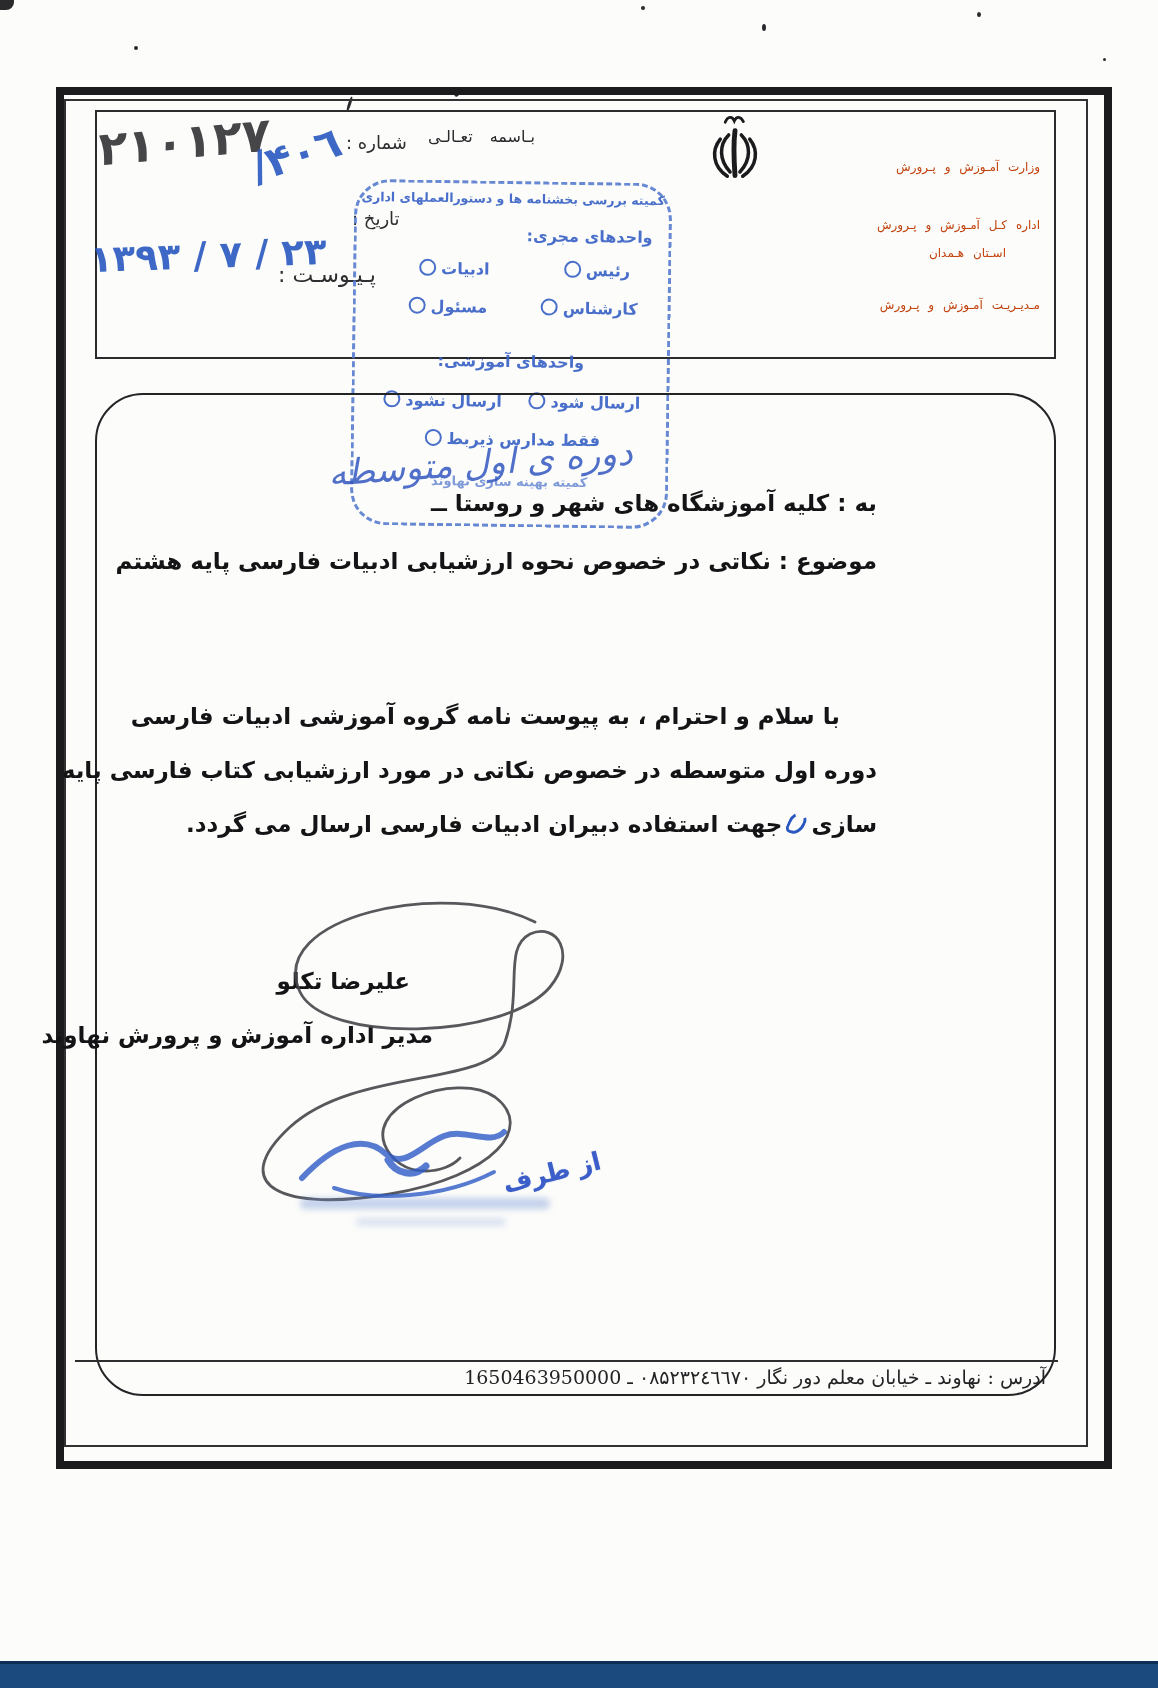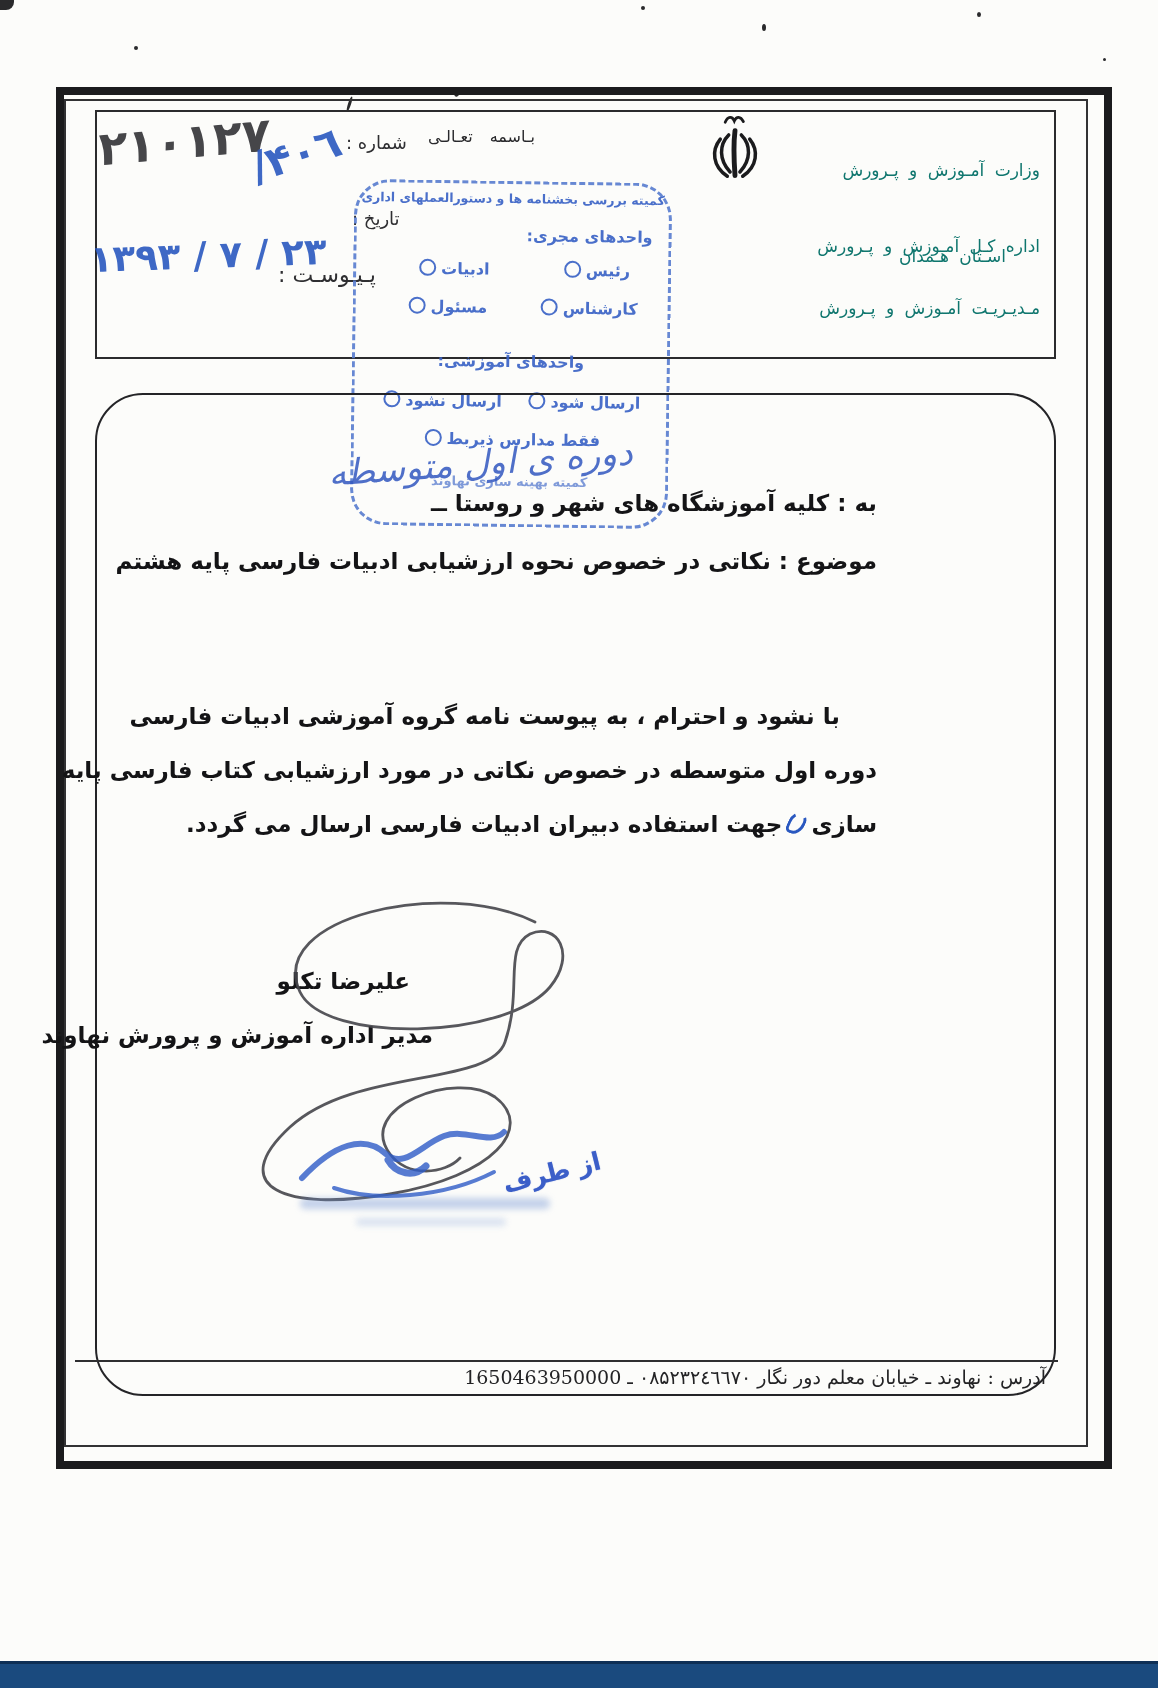--- a/index.html
+++ b/index.html
@@ -9,21 +9,21 @@
   .abs{position:absolute;}
 
   
   .doc-outer{left:56px;top:87px;width:1040px;height:1366px;border:8px solid #1b1b1d;}
   .doc-inner{left:64px;top:99px;width:1020px;height:1344px;border:2px solid #323234;}
 
   
   .header-box{left:95px;top:110px;width:957px;height:245px;border:2px solid #2b2b2d;}
 
   
-  .typed{color:#0f766e;font-size:17px;letter-spacing:1px;word-spacing:5px;white-space:nowrap;text-align:center;}
+  .typed{color:#c2410c;font-size:12px;letter-spacing:1px;word-spacing:5px;white-space:nowrap;text-align:center;}
   .bismillah{color:#28282b;font-size:16px;letter-spacing:5px;word-spacing:12px;white-space:nowrap;}
   .lbl{color:#2e2e31;font-size:18px;letter-spacing:2px;white-space:nowrap;}
 
   
   .hw-ink{color:#37373b;font-weight:700;white-space:nowrap;opacity:.92;}
   .hw-blue{color:#2a58c0;font-weight:600;white-space:nowrap;opacity:.9;}
   .hw-script{color:#3157c0;font-style:italic;font-weight:500;white-space:nowrap;opacity:.85;}
 
   
   .stamp{left:352px;top:181px;width:312px;height:340px;border:3px dashed #5b7fd0;
@@ -75,21 +75,21 @@
       <path d="M36 14 c4 -9 10 -9 13 -2 c3 -7 9 -7 13 1" stroke-width="4"></path>
       <path d="M50 26 C48 42 48 62 50 90" stroke-width="7"></path>
       <path d="M59 32 C73 46 73 68 57 85" stroke-width="5"></path>
       <path d="M41 32 C27 46 27 68 43 85" stroke-width="5"></path>
       <path d="M71 38 C84 54 82 77 61 91" stroke-width="5"></path>
       <path d="M29 38 C16 54 18 77 39 91" stroke-width="5"></path>
     </g>
   </svg>
 
   <div class="abs typed rtl" style="right:118px;top:160px;">وزارت آمـوزش و پـرورش</div>
-  <div class="abs typed rtl" style="right:118px;top:236px;margin-left:8px;">اداره کـل آمـوزش و پـرورش</div>
+  <div class="abs typed rtl" style="right:118px;top:218px;margin-left:8px;">اداره کـل آمـوزش و پـرورش</div>
   <div class="abs typed rtl" style="right:152px;top:246px;">اسـتان هـمدان</div>
   <div class="abs typed rtl" style="right:118px;top:298px;">مـدیـریـت آمـوزش و پـرورش</div>
 
   <div class="abs bismillah rtl" style="left:428px;top:127px;">بـاسمه تعـالـی</div>
   <div class="abs lbl rtl" style="left:346px;top:132px;">شماره :</div>
   <div class="abs lbl rtl" style="left:352px;top:208px;">تاریخ :</div>
   <div class="abs lbl rtl" style="left:278px;top:262px;font-size:22px;">پـیـوسـت :</div>
 
   <div class="abs hw-ink" style="left:98px;top:114px;font-size:47px;transform:rotate(-5deg) skewX(-6deg);">۲۱۰۱۲۷</div>
   <div class="abs hw-blue" style="left:250px;top:130px;font-size:42px;transform:rotate(-18deg);">/۴۰٦</div>
@@ -117,21 +117,21 @@
     <div class="row" style="top:290px;text-align:center;font-size:13px;opacity:.7;">کمیته بهینه سازی نهاوند</div>
   </div>
 
   <div class="abs body-box"></div>
 
   <div class="abs heavy rtl" style="right:281px;top:490px;">به : کلیه آموزشگاه های شهر و روستا ــ</div>
   <div class="abs hw-script" style="left:328px;top:443px;font-size:35px;transform:rotate(-4deg);">دوره ی اول متوسطه</div>
 
   <div class="abs heavy rtl" style="right:281px;top:548px;">موضوع : نکاتی در خصوص نحوه ارزشیابی  ادبیات فارسی پایه هشتم</div>
 
-  <div class="abs heavy rtl" style="right:318px;top:703px;">با نشود و احترام ، به پیوست   نامه گروه آموزشی ادبیات فارسی</div>
+  <div class="abs heavy rtl" style="right:318px;top:703px;">با سلام و احترام ، به پیوست   نامه گروه آموزشی ادبیات فارسی</div>
   <div class="abs heavy rtl" style="right:281px;top:757px;">دوره اول متوسطه در خصوص  نکاتی در مورد ارزشیابی کتاب فارسی پایه</div>
   <div class="abs heavy rtl" style="right:281px;top:811px;">
     <span>سازی</span><span class="pen-mark"></span><span>جهت استفاده دبیران ادبیات فارسی ارسال می گردد.</span>
   </div>
 
   <div class="abs heavy rtl" style="right:748px;top:968px;">علیرضا تکلو</div>
   <div class="abs heavy rtl" style="right:725px;top:1022px;">مدیر اداره آموزش و پرورش نهاوند</div>
 
   <svg class="abs" style="left:205px;top:882px;" width="420" height="330" viewBox="0 0 420 330">
     <path d="M330 40 C240 -5 60 35 95 110 C120 162 300 158 345 105 C372 72 352 40 325 52

